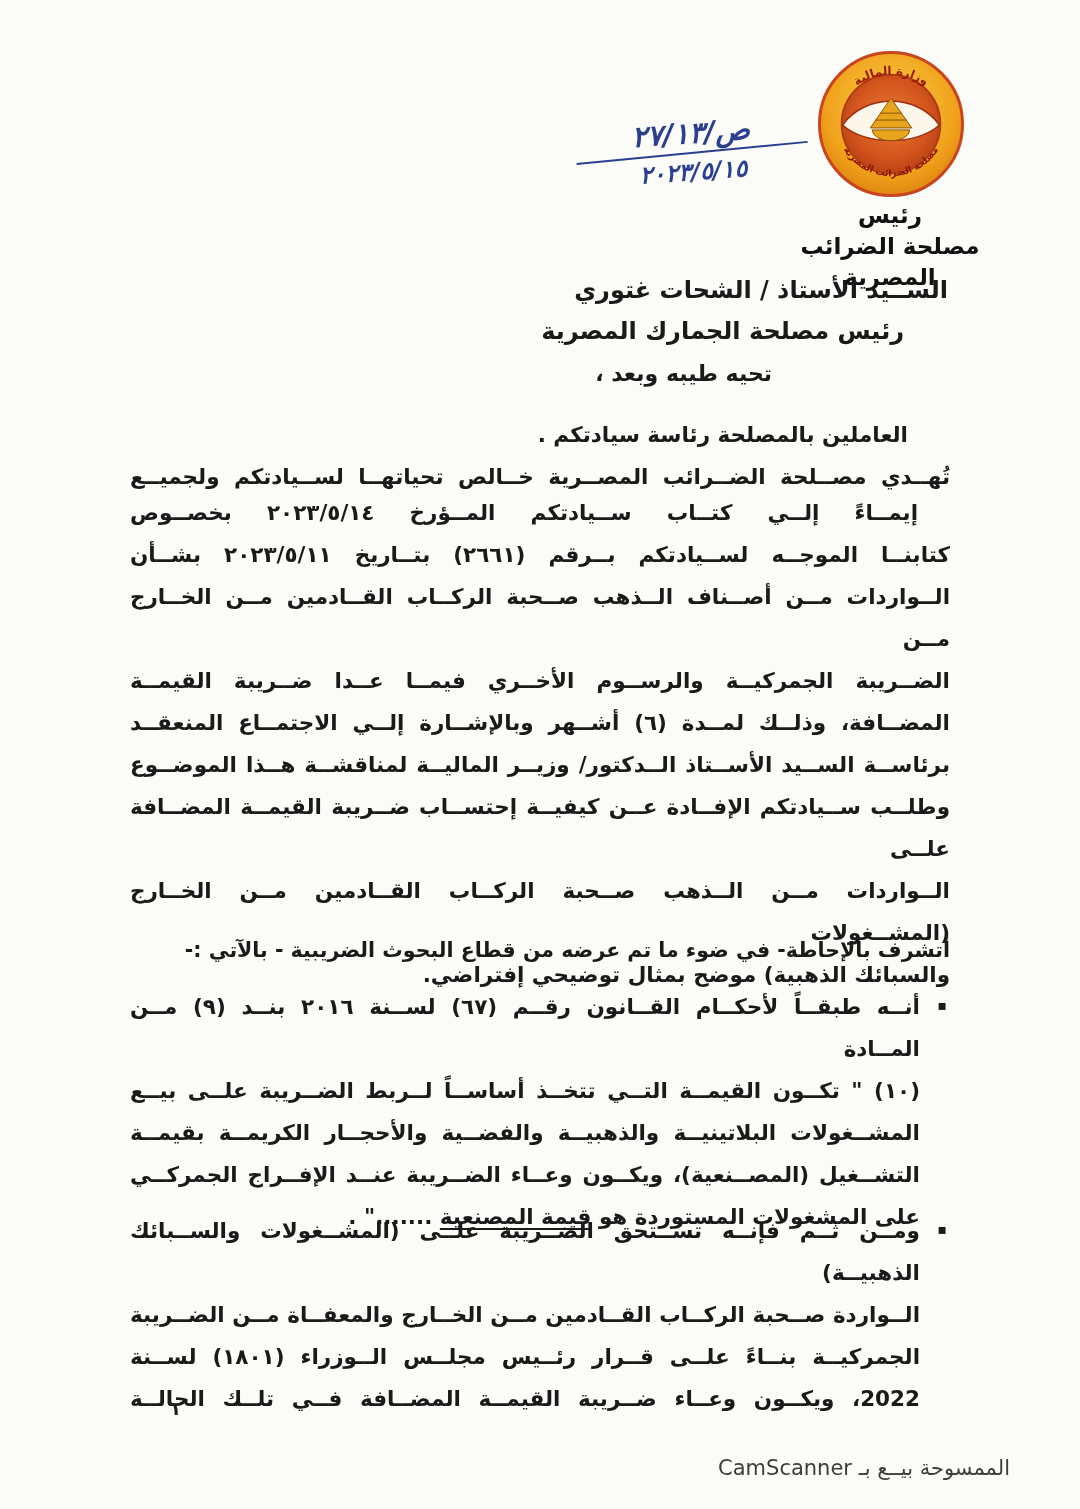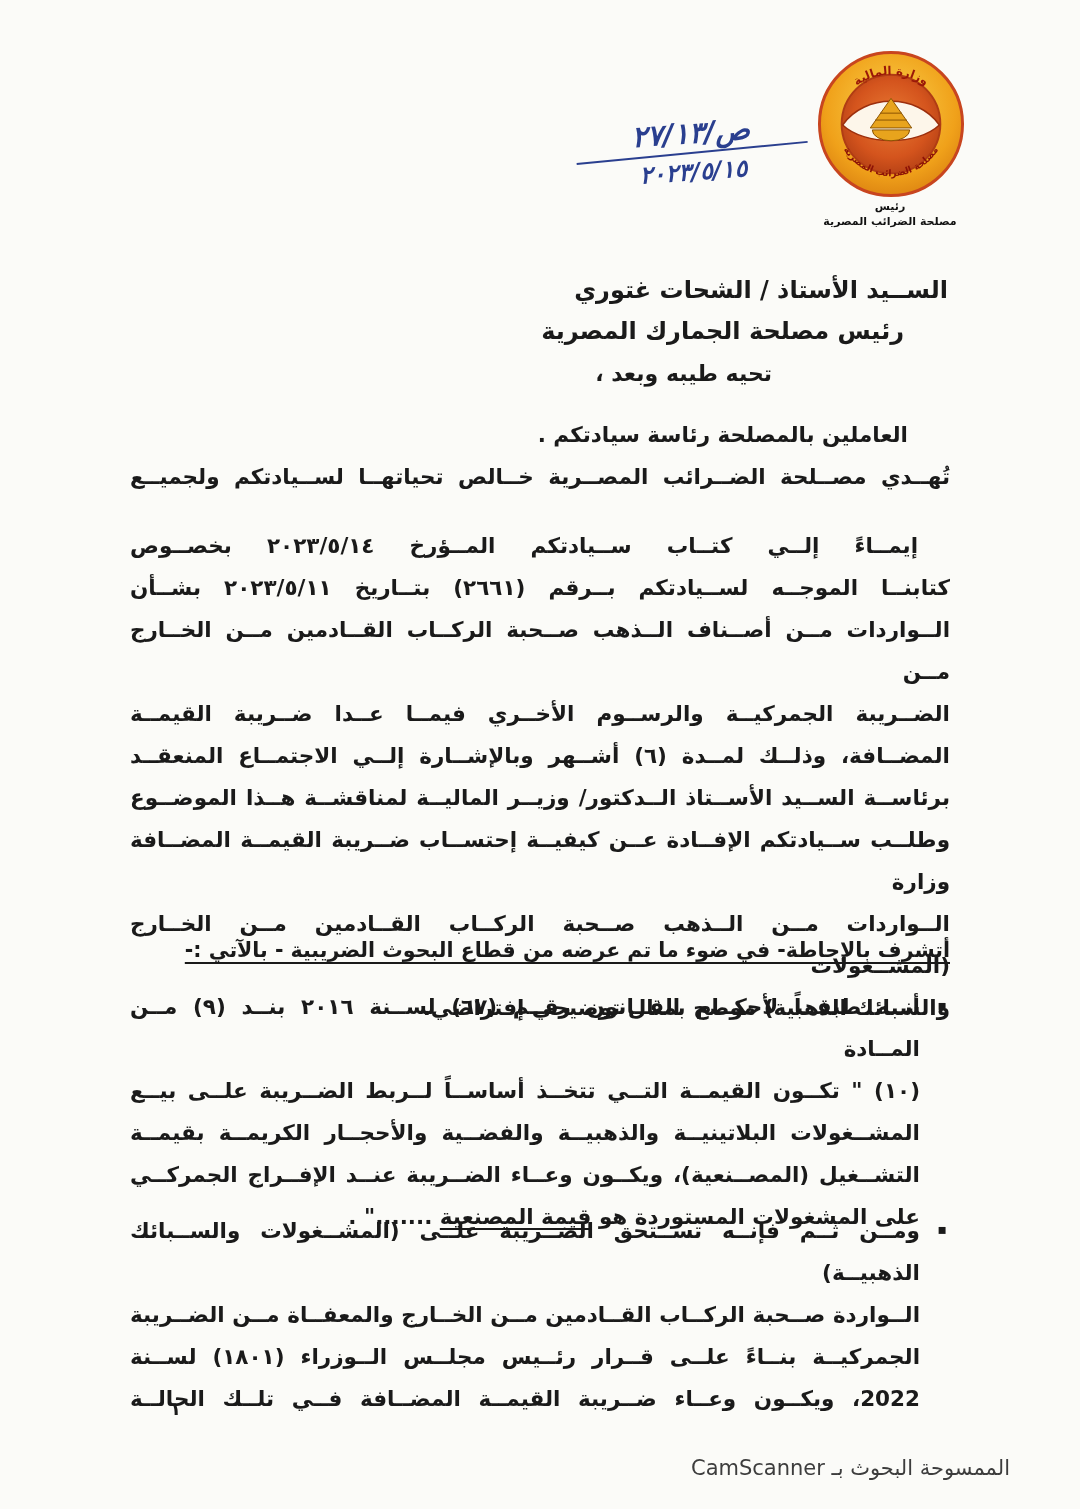--- a/index.html
+++ b/index.html
@@ -5,44 +5,44 @@
   html,body{margin:0;padding:0;background:#e9e9e9;}
   .page{
     position:relative;width:1080px;height:1509px;margin:0 auto;
     background:#fbfbf8;overflow:hidden;direction:rtl;
     font-family:"DejaVu Sans",sans-serif;color:#1a1a1a;
   }
   
   .seal-wrap{position:absolute;top:50px;right:115px;width:150px;}
   .seal{display:block;width:148px;height:148px;}
   .seal-caption{position:absolute;top:150px;right:-42px;width:234px;text-align:center;
-    font-weight:bold;font-size:11px;line-height:1.35;color:#111;}
+    font-weight:bold;font-size:23px;line-height:1.35;color:#111;}
   .sealTop{font-size:12px;font-weight:bold;fill:#9a1708;}
   .sealBot{font-size:9.5px;font-weight:bold;fill:#8c1106;}
   
   .handwritten{position:absolute;top:116px;right:272px;width:232px;text-align:center;
     color:#2a3f8f;transform:rotate(-4deg);font-style:italic;font-weight:bold;}
   .hw-ref{font-size:29px;letter-spacing:1px;direction:ltr;}
   .hw-rule{height:0;border-top:2.5px solid #2a3f8f;margin:2px 0 4px;transform:rotate(-1.5deg);}
   .hw-date{font-size:24px;letter-spacing:4px;direction:ltr;}
   
   .recipient{position:absolute;top:270px;right:132px;
     font-weight:bold;font-size:24px;line-height:41px;}
   .recipient .r2{padding-right:44px;}
   .greeting{position:absolute;top:361px;right:308px;font-size:22px;font-weight:bold;text-align:center;}
   .para{position:absolute;right:130px;left:130px;font-weight:bold;
     font-size:21.5px;line-height:42px;}
   .intro{top:414px;}
   .intro .tline:first-child{padding-right:42px;}
-  .mainp{top:525px;}
+  .mainp{top:492px;}
   .mainp .tline:first-child{padding-right:32px;}
   .tline{text-align:justify;text-align-last:justify;}
   .tline.natural{text-align-last:right;}
   .heading{position:absolute;top:938px;right:130px;font-size:20.5px;font-weight:bold;
-    text-decoration:underline;text-underline-offset:5px;}
+    text-underline-offset:5px;}
   .bullet{position:absolute;right:160px;left:130px;font-weight:bold;
     font-size:21.5px;line-height:42px;}
   .bullet1{top:986px;}
   .bullet2{top:1210px;}
   .marker{position:absolute;right:-27px;top:12px;font-size:14px;line-height:1;}
   .lastline{text-align:right;}
   .u-underline{text-decoration:underline;text-underline-offset:4px;text-align:right;}
   
   .pagenum{position:absolute;top:1398px;left:170px;font-size:18px;font-weight:bold;}
   .scanfooter{position:absolute;top:1456px;right:70px;font-size:21px;color:#3d3d3d;direction:rtl;}
@@ -101,21 +101,21 @@
       <div class="tline">تُهــدي مصــلحة الضــرائب المصــرية خــالص تحياتهــا لســيادتكم ولجميــع</div>
     </div>
 
   <div class="para mainp">
       <div class="tline">إيمــاءً إلــي كتــاب ســيادتكم المــؤرخ ٢٠٢٣/٥/١٤ بخصــوص</div>
       <div class="tline">كتابنــا الموجــه لســيادتكم بــرقم (٢٦٦١) بتــاريخ ٢٠٢٣/٥/١١ بشــأن</div>
       <div class="tline">الــواردات مــن أصــناف الــذهب صــحبة الركــاب القــادمين مــن الخــارج مــن</div>
       <div class="tline">الضــريبة الجمركيــة والرســوم الأخــري فيمــا عــدا ضــريبة القيمــة</div>
       <div class="tline">المضــافة، وذلــك لمــدة (٦) أشــهر وبالإشــارة إلــي الاجتمــاع المنعقــد</div>
       <div class="tline">برئاســة الســيد الأســتاذ الــدكتور/ وزيــر الماليــة لمناقشــة هــذا الموضــوع</div>
-      <div class="tline">وطلــب ســيادتكم الإفــادة عــن كيفيــة إحتســاب ضــريبة القيمــة المضــافة وزارة</div>
+      <div class="tline">وطلــب ســيادتكم الإفــادة عــن كيفيــة إحتســاب ضــريبة القيمــة المضــافة علــى</div>
       <div class="tline">الــواردات مــن الــذهب صــحبة الركــاب القــادمين مــن الخــارج (المشــغولات</div>
       <div class="tline natural">والسبائك الذهبية) موضح بمثال توضيحي إفتراضي.</div>
     </div>
 
   <div class="heading">أتشرف بالإحاطة- في ضوء ما تم عرضه من قطاع البحوث الضريبية - بالآتي :-</div>
 
   <div class="bullet bullet1">
     <span class="marker">▪</span>
     <div>
         <div class="tline">أنــه طبقــاً لأحكــام القــانون رقــم (٦٧) لســنة ٢٠١٦ بنــد (٩) مــن المــادة</div>
@@ -132,15 +132,15 @@
     <span class="marker">▪</span>
     <div>
         <div class="tline">ومــن ثــم فإنــه تســتحق الضــريبة علــى (المشــغولات والســبائك الذهبيــة)</div>
         <div class="tline">الــواردة صــحبة الركــاب القــادمين مــن الخــارج والمعفــاة مــن الضــريبة</div>
         <div class="tline">الجمركيــة بنــاءً علــى قــرار رئــيس مجلــس الــوزراء (١٨٠١) لســنة</div>
         <div class="tline">2022، ويكــون وعــاء ضــريبة القيمــة المضــافة فــي تلــك الحالــة</div>
       </div>
   </div>
 
   <div class="pagenum">١</div>
-  <div class="scanfooter">الممسوحة البحوث بـ CamScanner</div>
+  <div class="scanfooter">الممسوحة بيــع بـ CamScanner</div>
 
 </div>
 
 </body></html>

